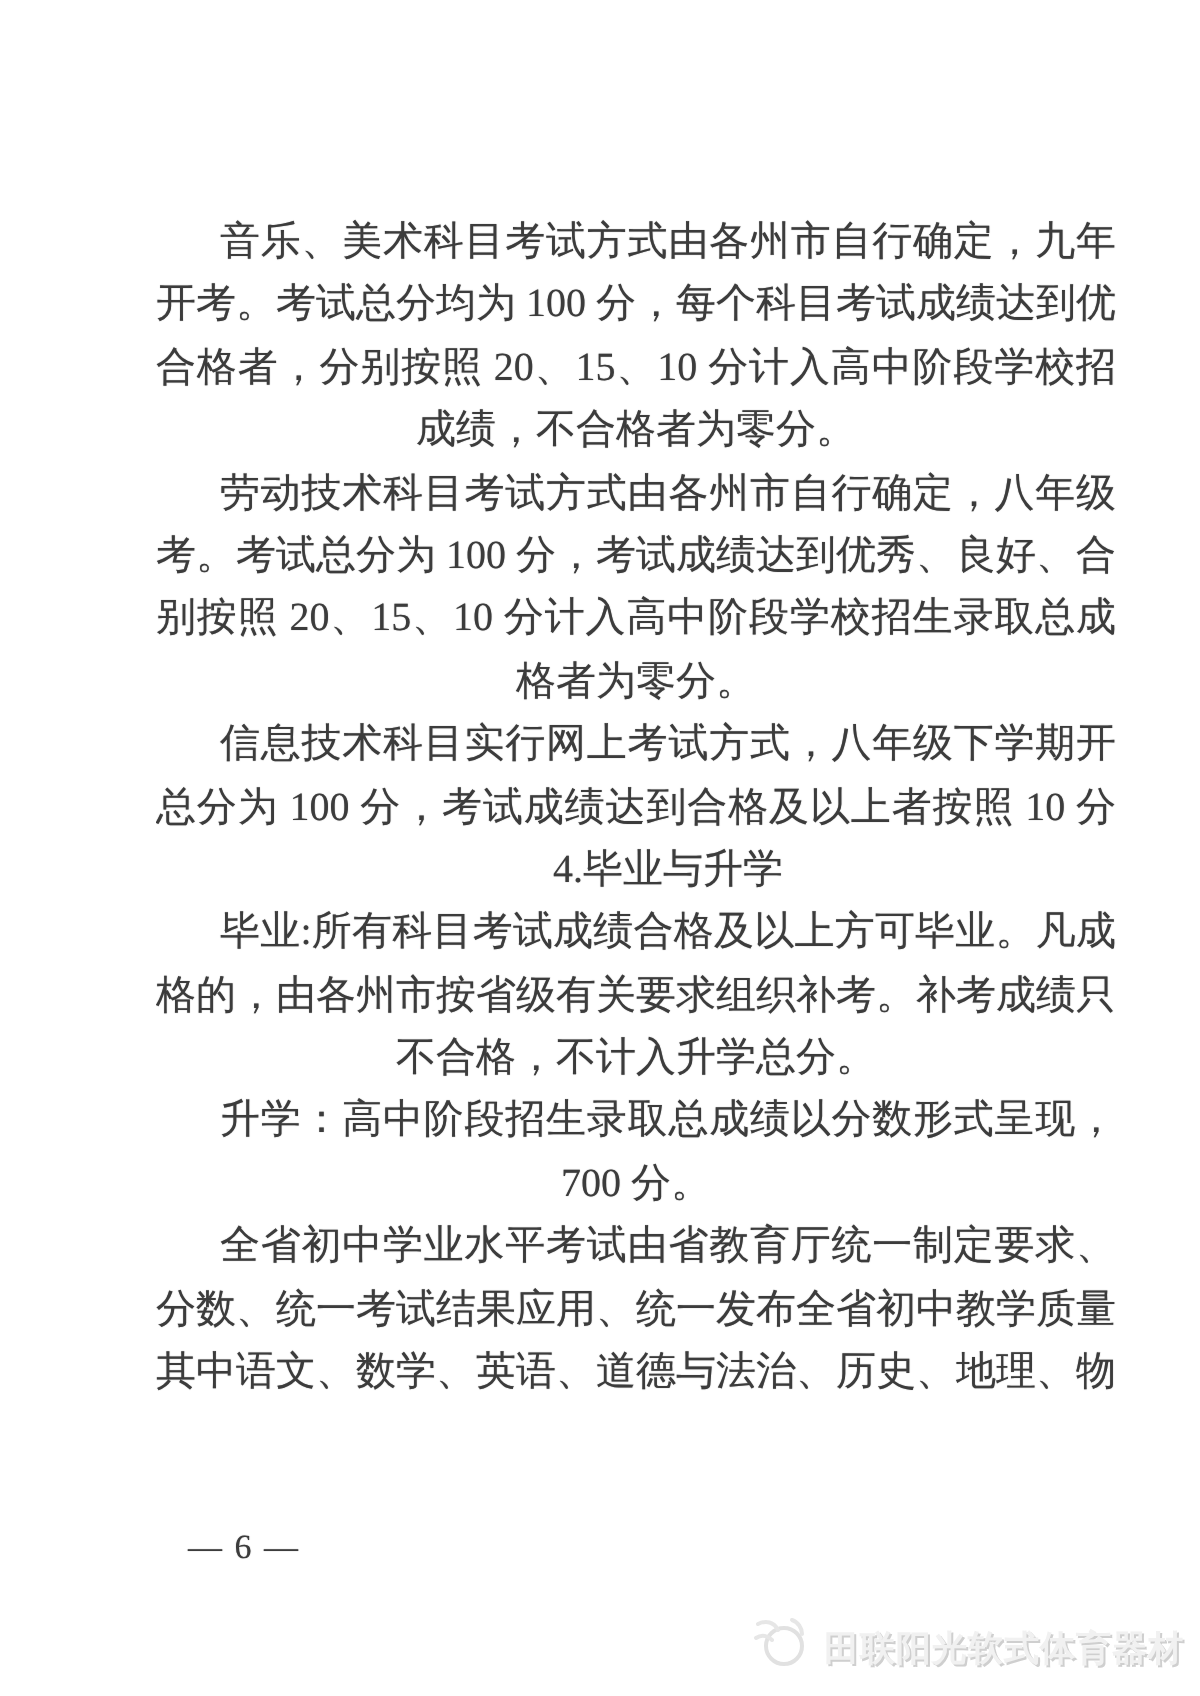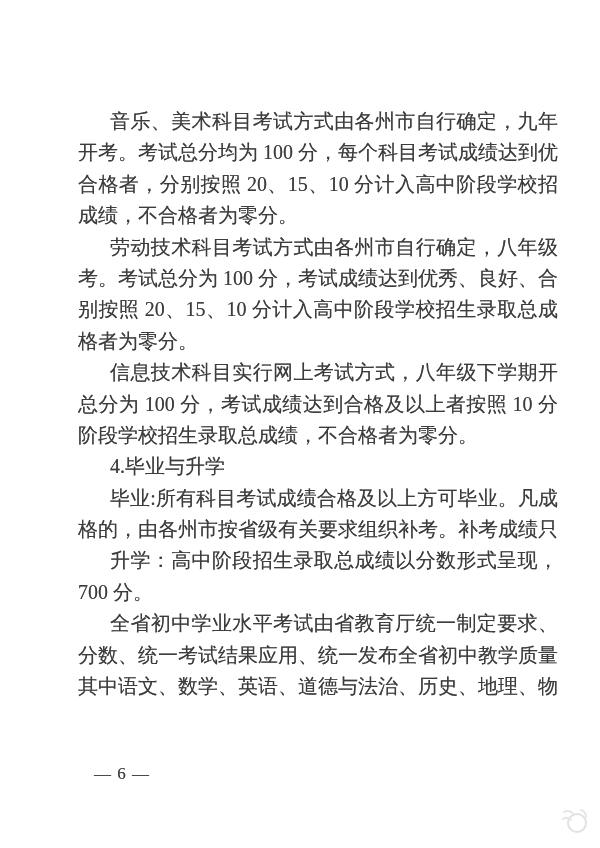--- a/index.html
+++ b/index.html
@@ -18,21 +18,21 @@
     left: 78px;
     top: 106px;
     width: 480px;
     color: #3c3c3c;
     font-size: 20px;
     text-shadow: 0 0 0.5px rgba(70,70,70,0.65);
   }
   .ln {
     height: 31.4px;
     line-height: 31.4px;
-    text-align: left;
+    text-align: center;
     white-space: nowrap;
   }
   .ln.j {
     text-align: justify;
     text-align-last: justify;
     text-justify: distribute;
     white-space: normal;
     overflow: hidden;
   }
   .ln.ind { padding-left: 32px; }
@@ -72,37 +72,38 @@
     <div class="ln j ind">音乐、美术科目考试方式由各州市自行确定，九年级下学期</div>
     <div class="ln j">开考。考试总分均为 100 分，每个科目考试成绩达到优秀、良好、</div>
     <div class="ln j">合格者，分别按照 20、15、10 分计入高中阶段学校招生录取总</div>
     <div class="ln">成绩，不合格者为零分。</div>
     <div class="ln j ind">劳动技术科目考试方式由各州市自行确定，八年级下学期开</div>
     <div class="ln j">考。考试总分为 100 分，考试成绩达到优秀、良好、合格者，分</div>
     <div class="ln j">别按照 20、15、10 分计入高中阶段学校招生录取总成绩，不合</div>
     <div class="ln">格者为零分。</div>
     <div class="ln j ind">信息技术科目实行网上考试方式，八年级下学期开考。考试</div>
     <div class="ln j">总分为 100 分，考试成绩达到合格及以上者按照 10 分计入高中</div>
-    <div class="ln">阶段学校招生录取总成绩，不合格者为零分。</div>
     <div class="ln ind">4.毕业与升学</div>
     <div class="ln j ind">毕业:所有科目考试成绩合格及以上方可毕业。凡成绩不合</div>
     <div class="ln j">格的，由各州市按省级有关要求组织补考。补考成绩只计合格或</div>
+    <div class="ln">不合格，不计入升学总分。</div>
     <div class="ln j ind">升学：高中阶段招生录取总成绩以分数形式呈现，总分为</div>
     <div class="ln">700 分。</div>
     <div class="ln j ind">全省初中学业水平考试由省教育厅统一制定要求、统一考试</div>
     <div class="ln j">分数、统一考试结果应用、统一发布全省初中教学质量分析报告。</div>
     <div class="ln j">其中语文、数学、英语、道德与法治、历史、地理、物理、化学、</div>
   </div>
 
   <div class="page-number">— 6 —</div>
 
   <div class="watermark">
     <span class="watermark-logo">
       <svg width="32" height="30" viewBox="0 0 32 30" fill="none" xmlns="http://www.w3.org/2000/svg">
         <circle cx="17" cy="17" r="9" stroke="#dcdcdc" stroke-width="2"></circle>
         <path d="M4 6 C8 4, 12 5, 14 9" stroke="#e2e2e2" stroke-width="2" stroke-linecap="round"></path>
         <path d="M3 13 C6 11, 9 12, 11 14" stroke="#e2e2e2" stroke-width="2" stroke-linecap="round"></path>
         <path d="M21 4 C24 5, 26 8, 26 11" stroke="#e2e2e2" stroke-width="2" stroke-linecap="round"></path>
       </svg>
     </span>
+    <span class="watermark-text">田联阳光软式体育器材</span>
   </div>
 
 </div>
 
 </body></html>

